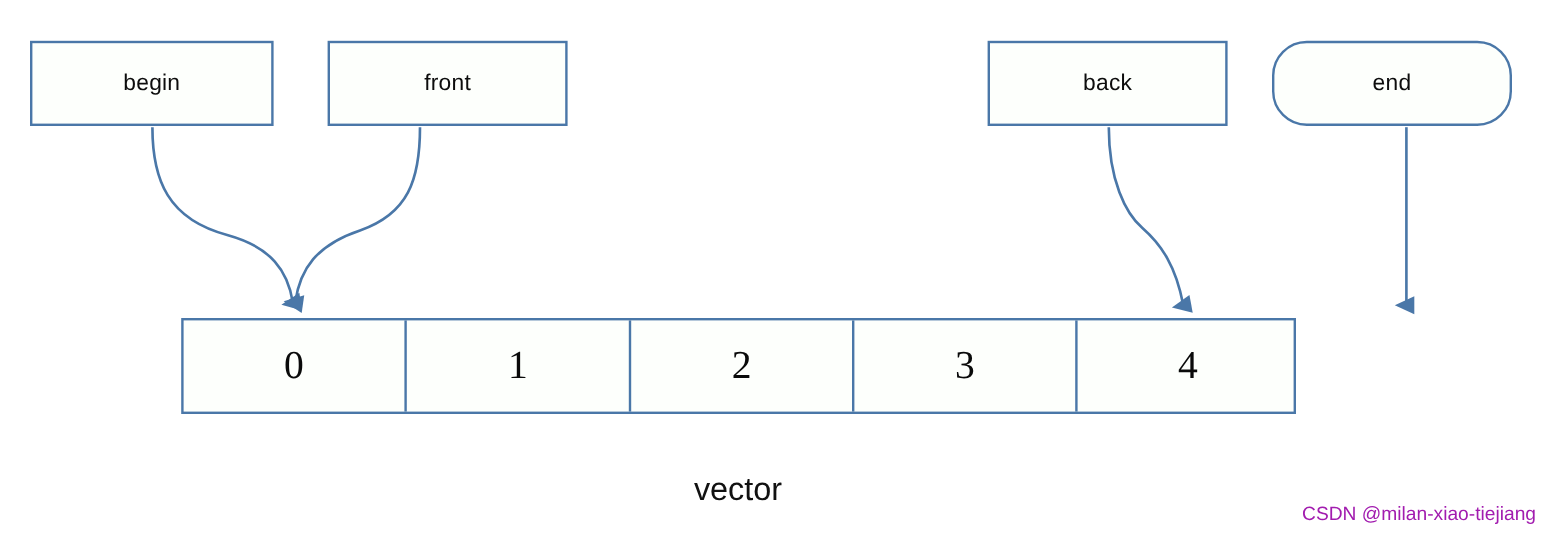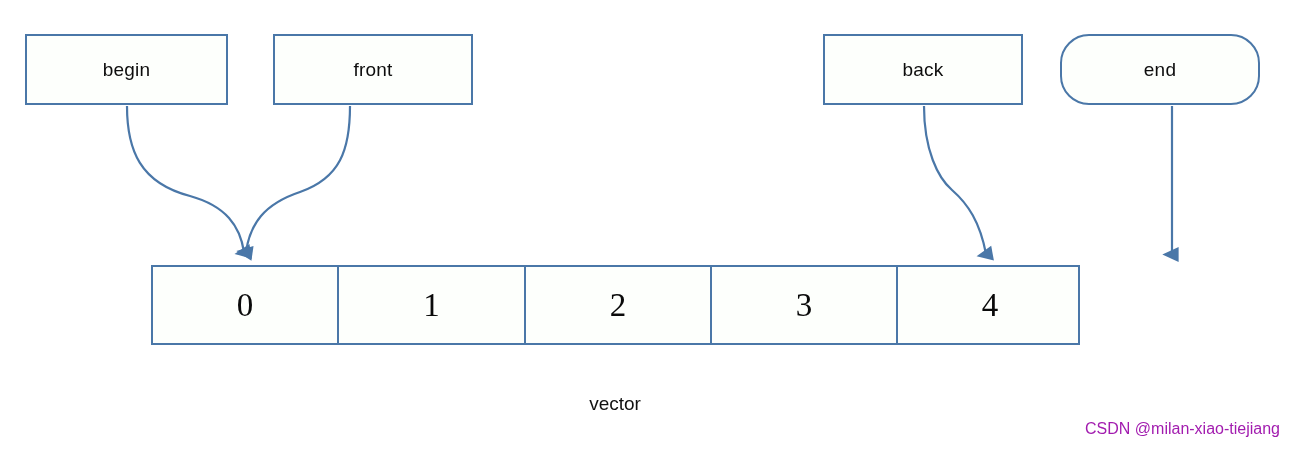--- a/index.html
+++ b/index.html
@@ -60,21 +60,21 @@
   }
   .vec-cell:last-child { border-right: none; }
 
   #vector-caption {
     position: absolute;
     left: 0;
     top: 393px;
     width: 1298px;
     text-align: center;
     font-family: "Liberation Sans", sans-serif;
-    font-size: 19px;
+    font-size: 27px;
     color: #111111;
   }
   
   #vector-caption span { position: relative; left: -34px; }
 
   #watermark {
     position: absolute;
     right: 18px;
     bottom: 12px;
     font-family: "Liberation Sans", sans-serif;

